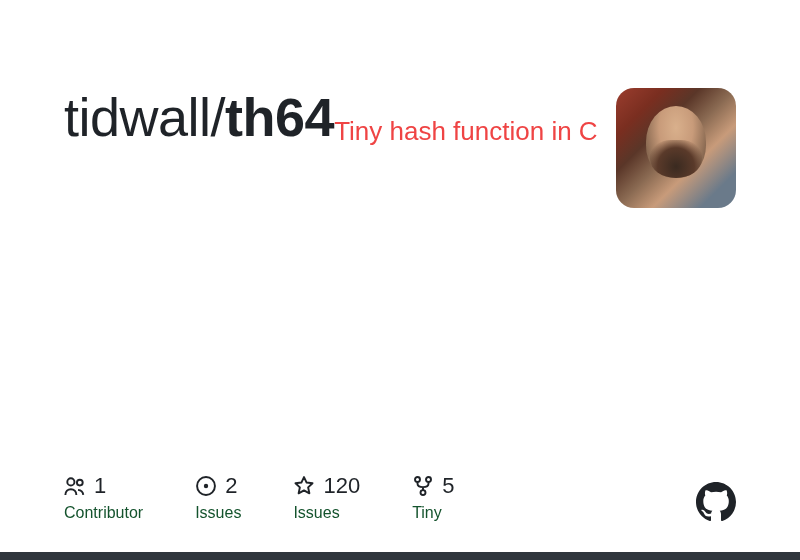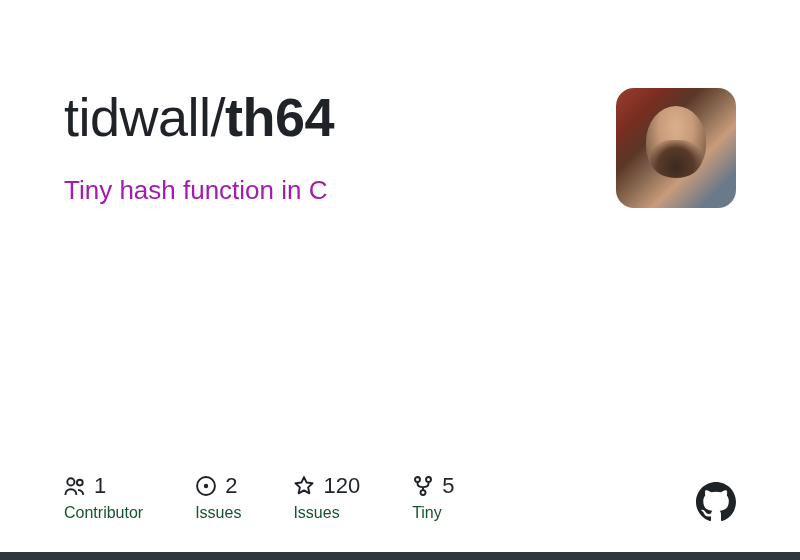--- a/index.html
+++ b/index.html
@@ -17,40 +17,40 @@
     flex-direction: column;
     height: 100%;
   }
   .top-row {
     display: flex;
     justify-content: space-between;
     align-items: flex-start;
   }
   .title-block {
     display: flex;
-    flex-direction: column;
+    flex-direction: row;
   }
   .repo-title {
     font-size: 54px;
     font-weight: 400;
     letter-spacing: -0.5px;
     line-height: 1.1;
     color: #1f2328;
   }
   .repo-title .slash {
     font-weight: 400;
   }
   .repo-title .name {
     font-weight: 700;
   }
   .description {
     margin-top: 28px;
     font-size: 26px;
     font-weight: 400;
-    color: #a21caf;
+    color: #ef4444;
   }
   .avatar {
     width: 120px;
     height: 120px;
     border-radius: 18px;
     background: linear-gradient(135deg, #9b3d2e 0%, #7a2e20 20%, #5a3628 35%, #8a6a52 50%, #c89b7a 65%, #6a7a8a 85%);
     position: relative;
     overflow: hidden;
     flex-shrink: 0;
   }

